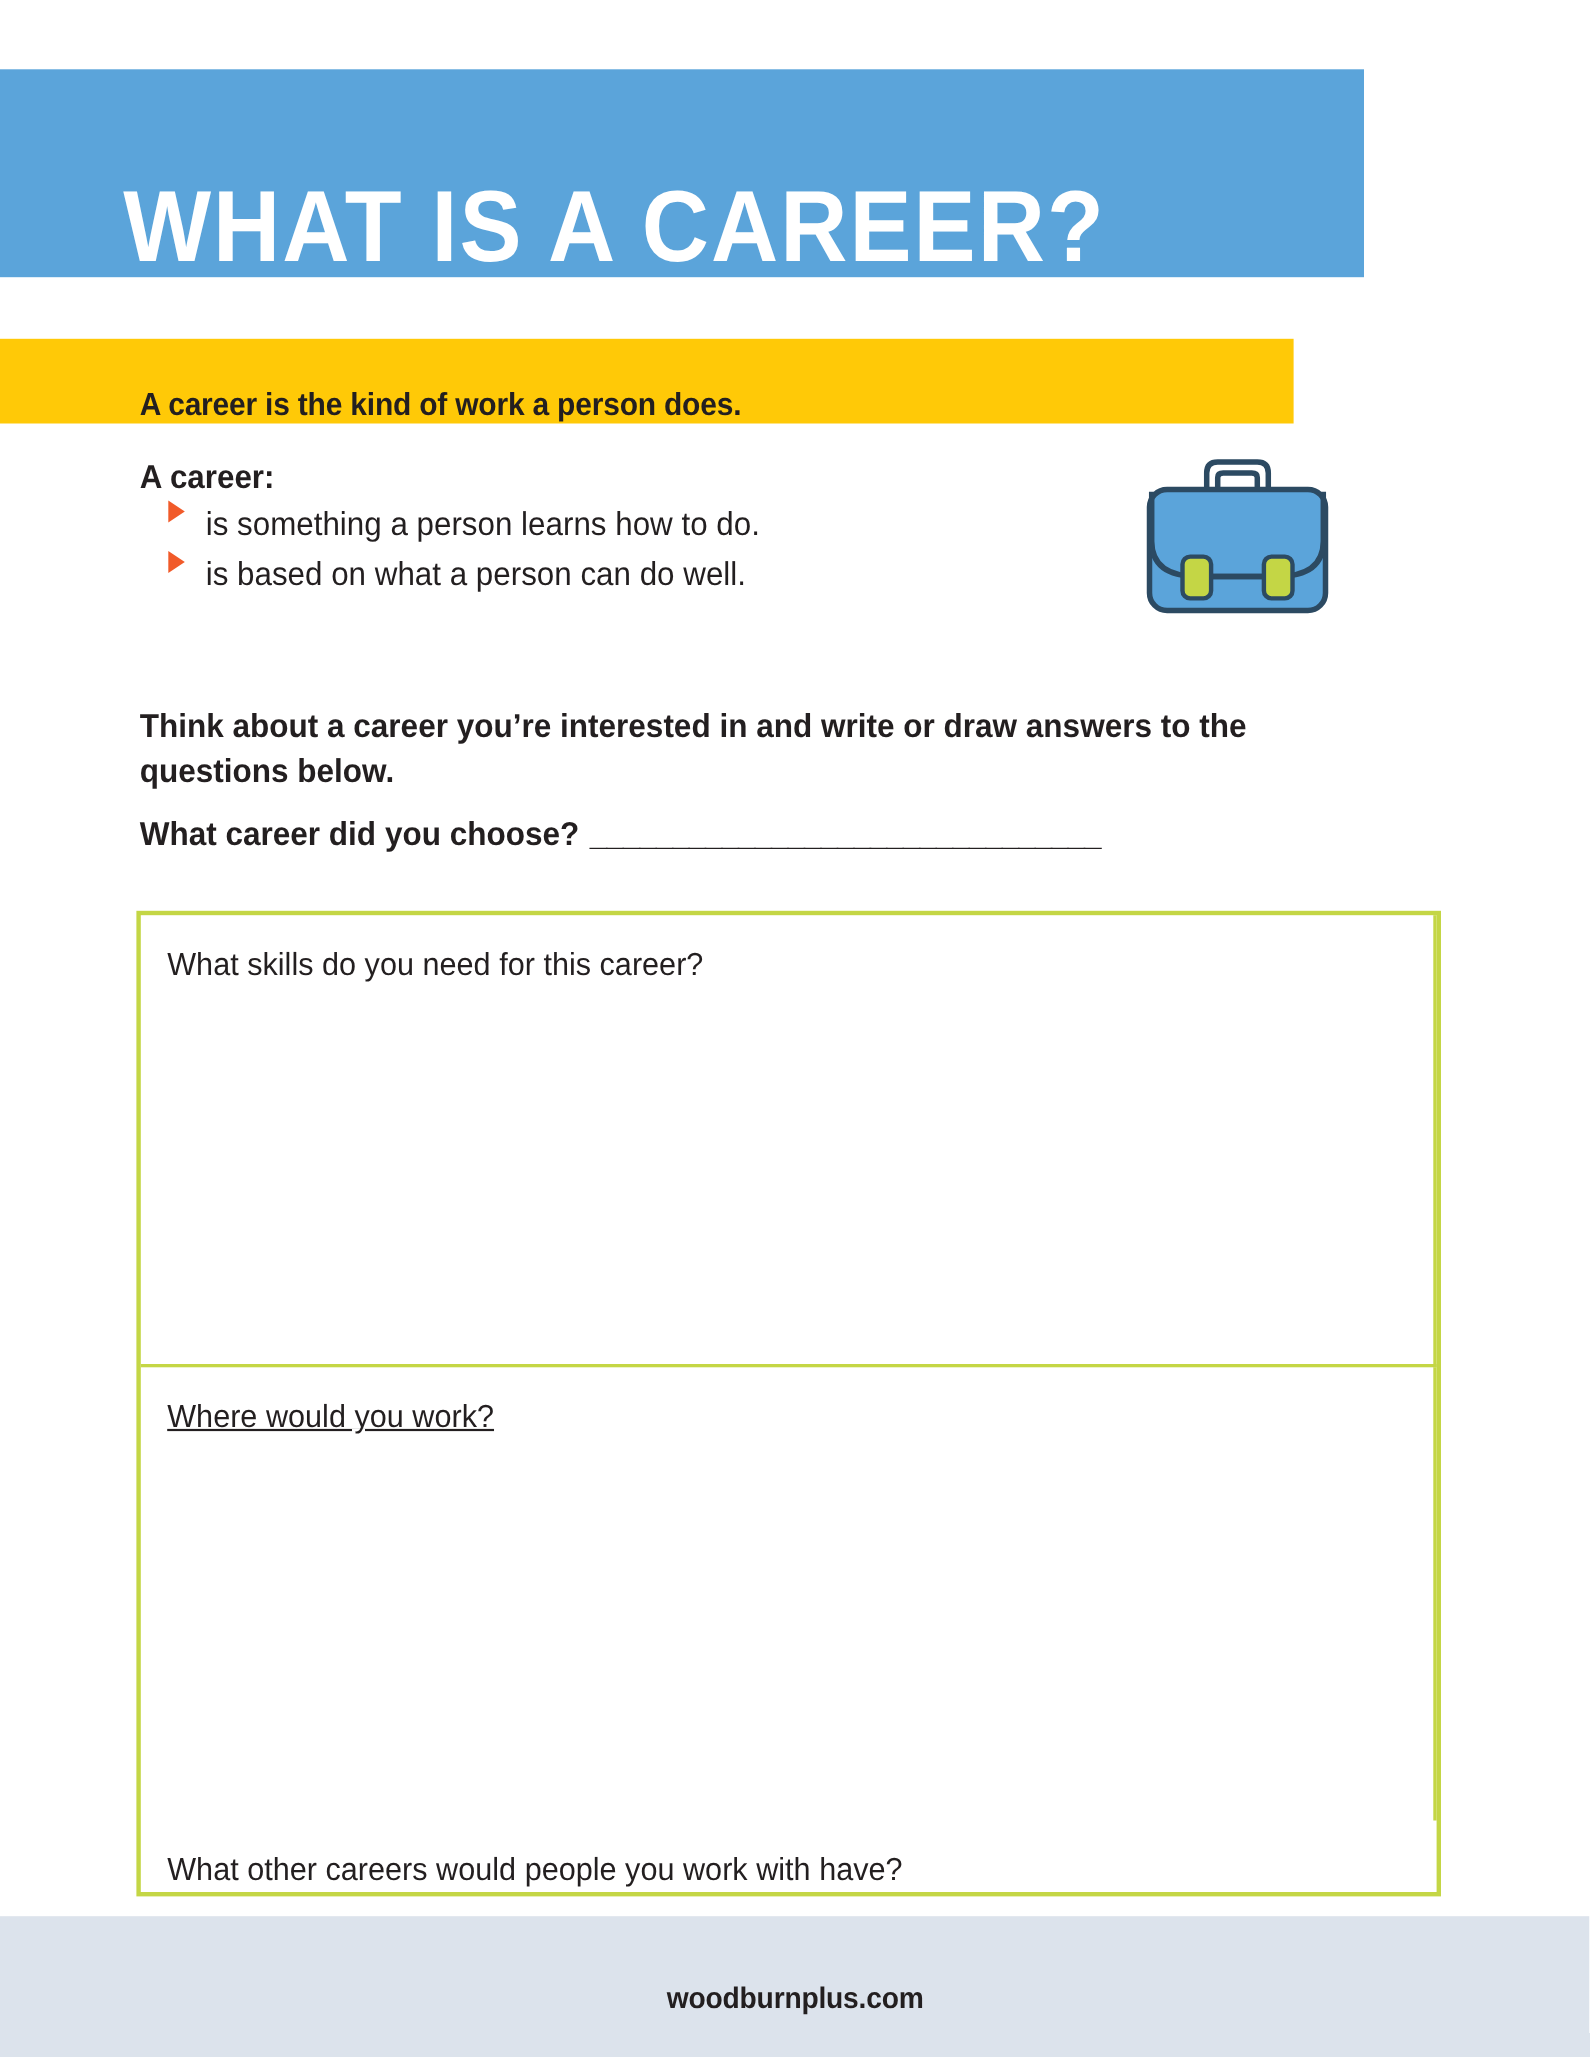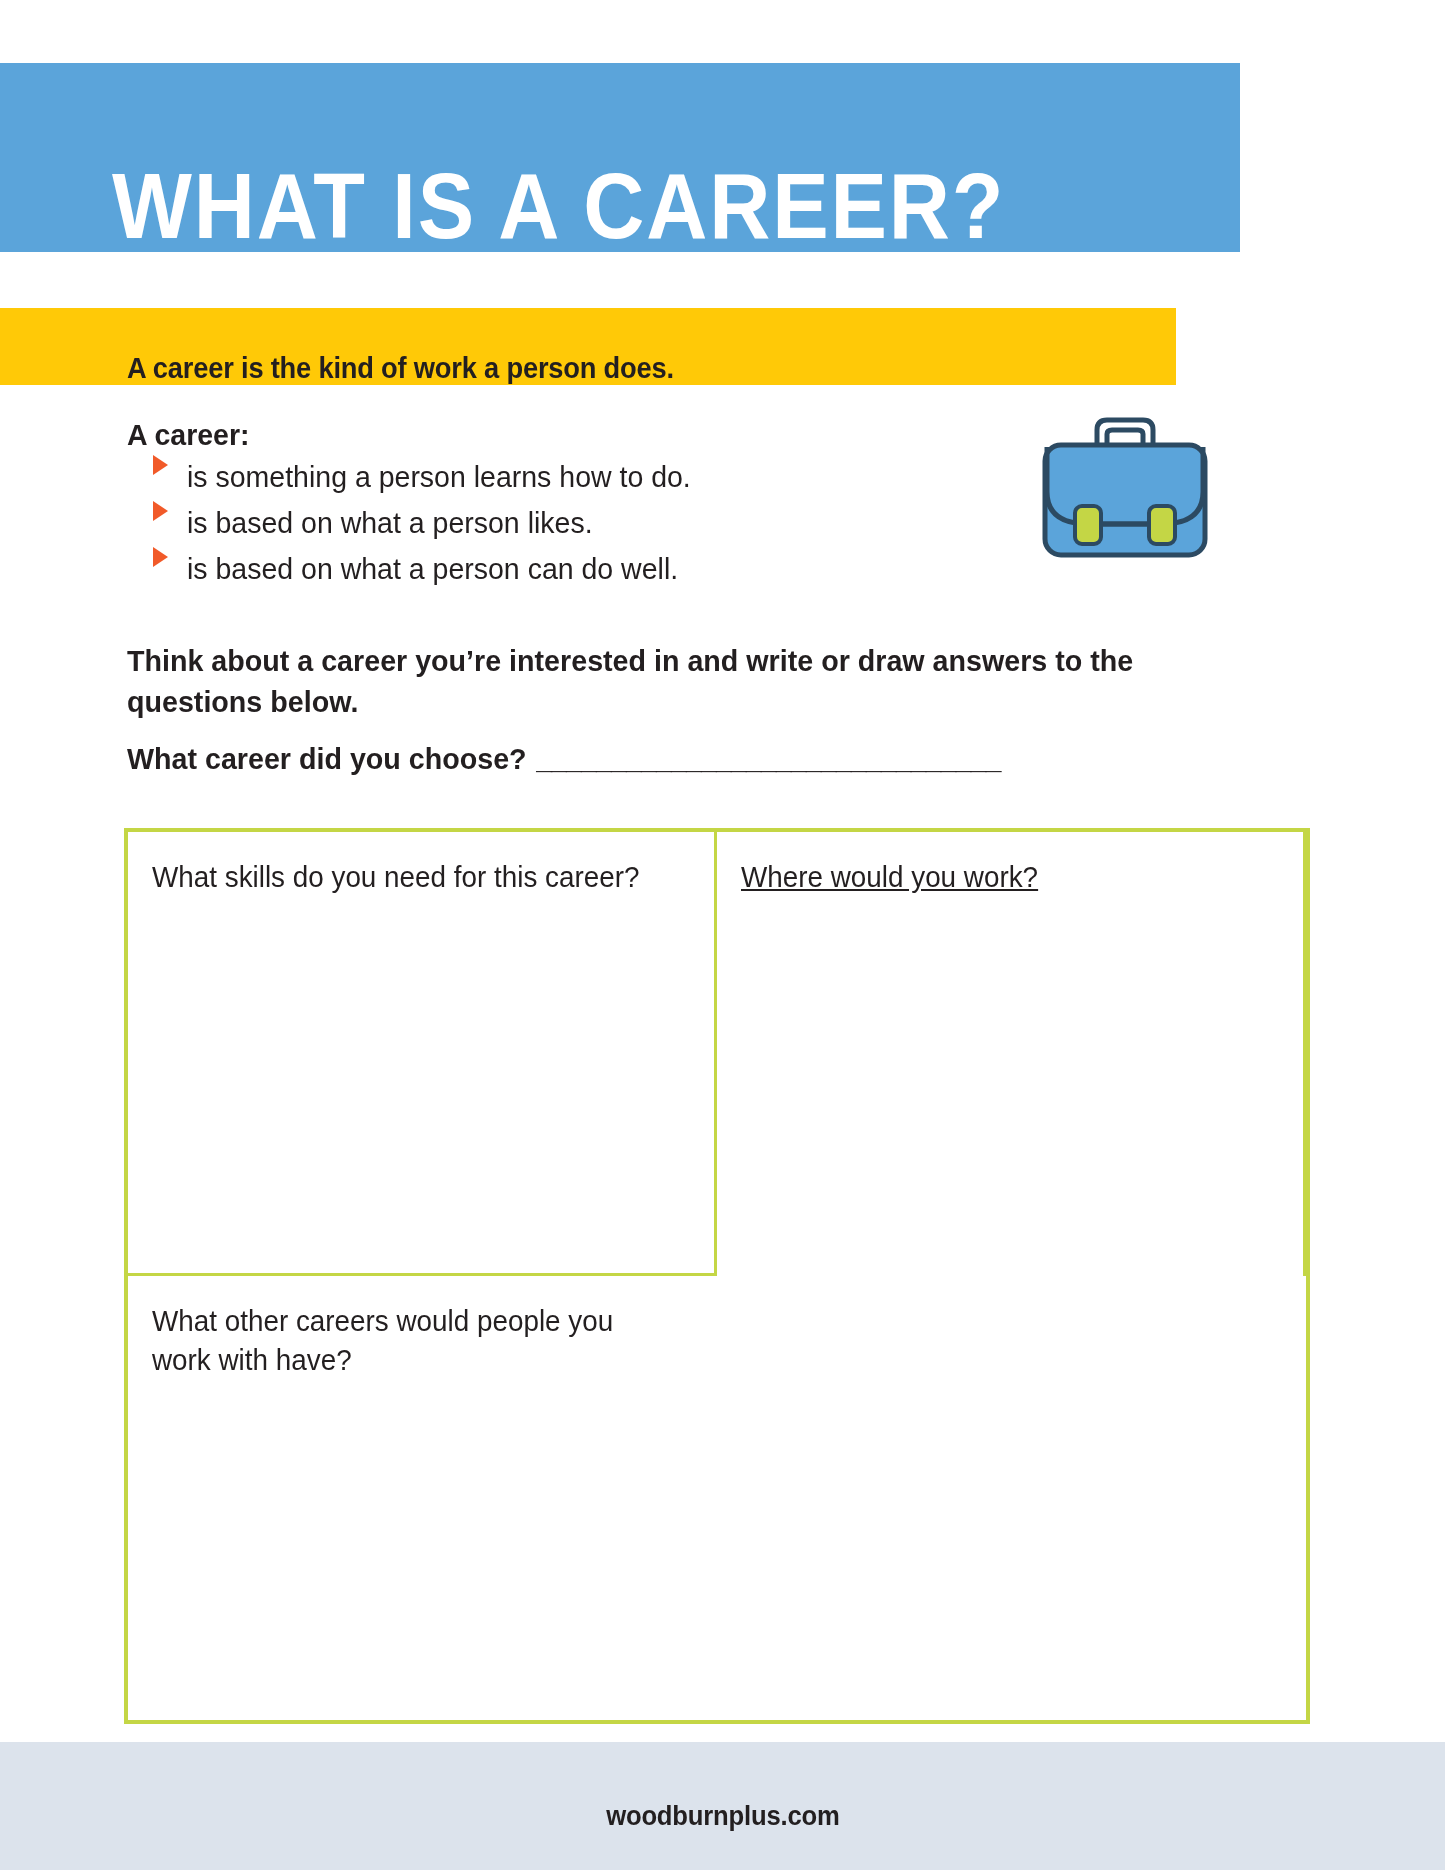--- a/index.html
+++ b/index.html
@@ -154,21 +154,21 @@
   
   .qtable {
     position: absolute;
     left: 124px;
     top: 828px;
     width: 1186px;
     height: 896px;
     border: 4px solid #c4d645;
     box-sizing: border-box;
     display: grid;
-    grid-template-columns: 1fr 1fr;
+    grid-template-columns: 1fr;
     grid-template-rows: 1fr 1fr;
   }
   .qcell {
     box-sizing: border-box;
     padding: 26px 24px 0 24px;
     overflow: hidden;
   }
   .qcell-r0c0 { border-right: 3px solid #c4d645; border-bottom: 3px solid #c4d645; }
   .qcell-r0c1 { border-bottom: 3px solid #c4d645; }
   .qcell-r1c0 { border-right: 3px solid #c4d645; text-decoration: underline; }
@@ -210,24 +210,20 @@
 <div class="definition-bar">
   <div class="definition-text">A career is the kind of work a person does.</div>
 </div>
 
 <div class="content">
   <div class="list-heading">A career:</div>
   <ul class="bullet-list">
     <li class="bullet-row">
       <span class="bullet-marker"></span>
       <span class="bullet-text">is something a person learns how to do.</span>
-    </li>
-    <li class="bullet-row">
-      <span class="bullet-marker"></span>
-      <span class="bullet-text">is based on what a person likes.</span>
     </li>
     <li class="bullet-row">
       <span class="bullet-marker"></span>
       <span class="bullet-text">is based on what a person can do well.</span>
     </li>
   </ul>
 </div>
 
 <div class="briefcase-wrap">
   <svg viewBox="0 0 180 152" width="180" height="152">

